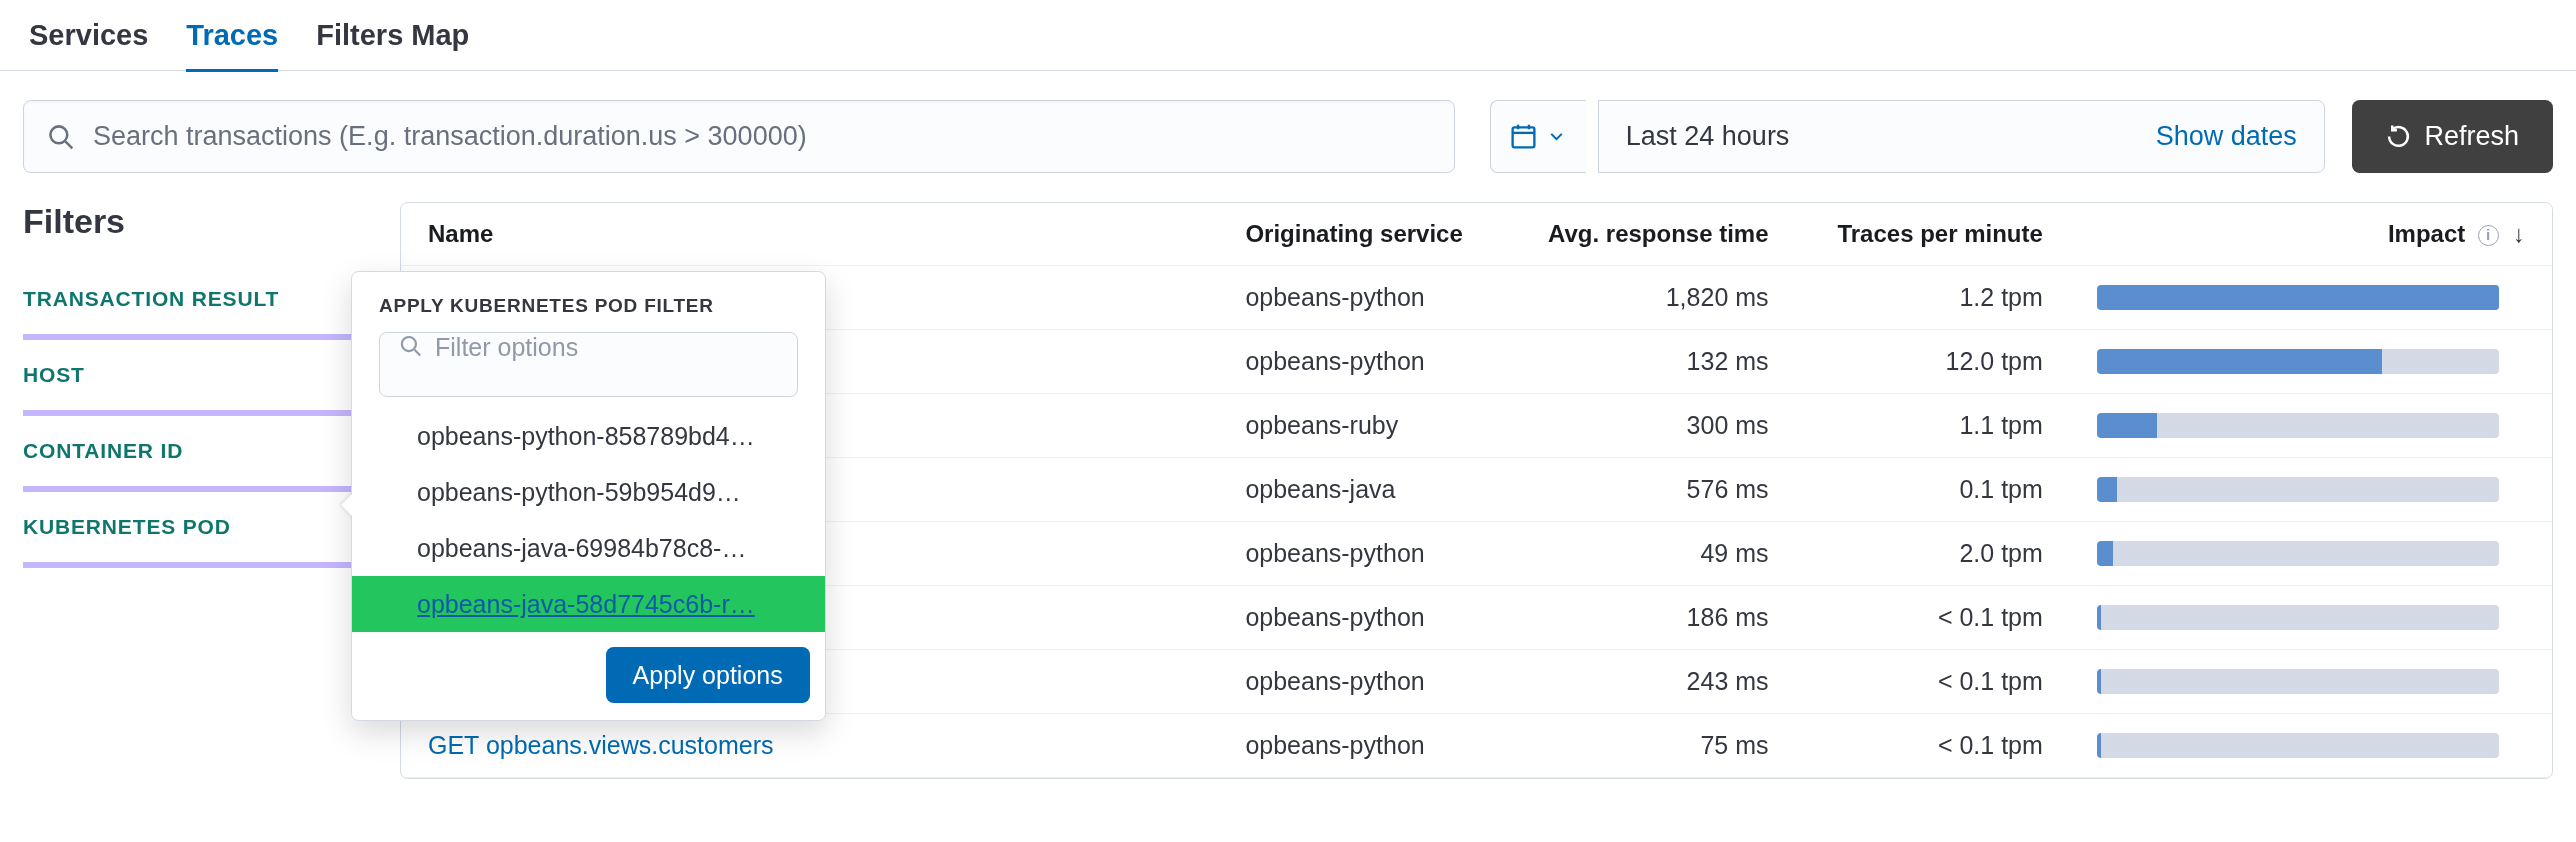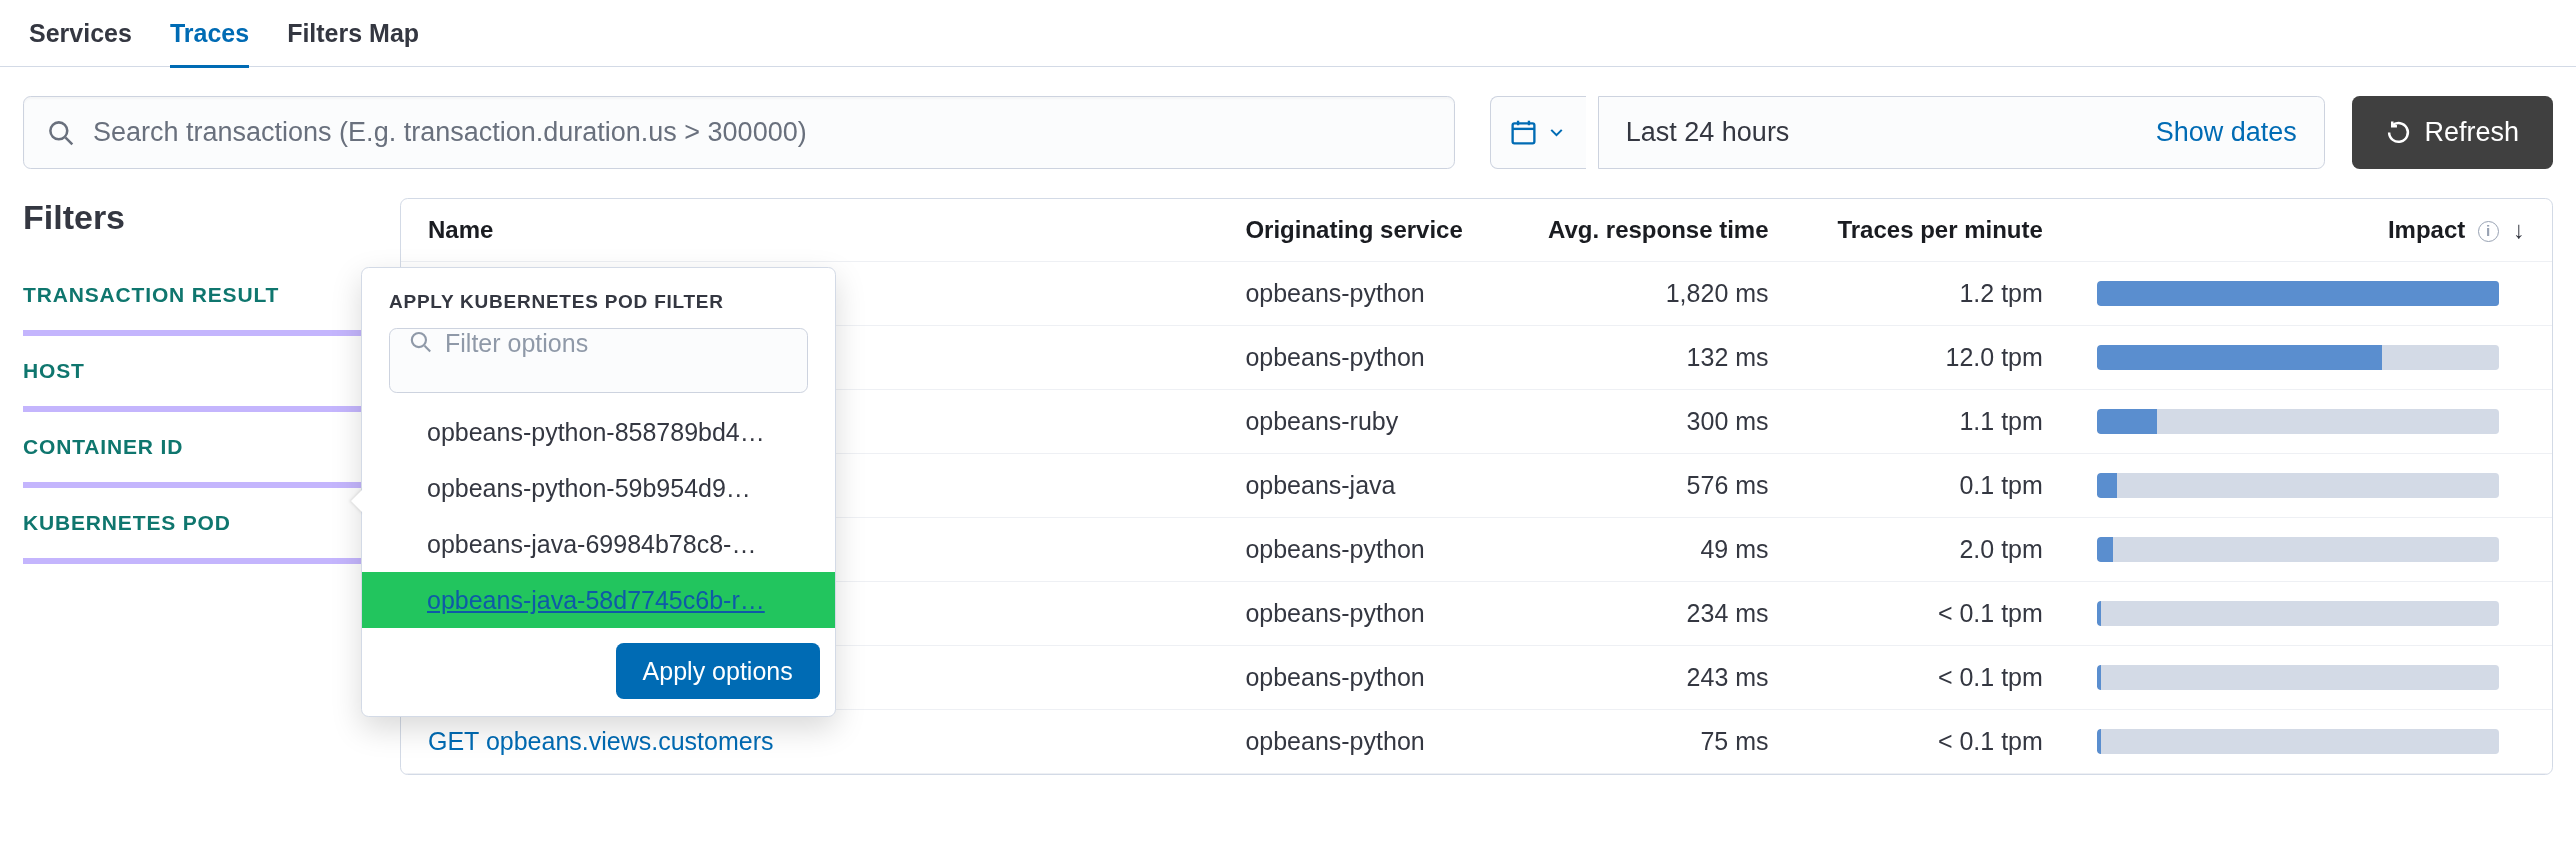--- a/index.html
+++ b/index.html
@@ -17,21 +17,21 @@
 
   .tabs {
     display: flex;
     gap: 38px;
     padding: 19px 29px 0 29px;
     border-bottom: 1.9px solid #d3dae6;
     align-items: flex-end;
   }
   .tab {
     padding-bottom: 17px;
-    font-size: 25px;
+    font-size: 29px;
     font-weight: 700;
     color: #343741;
     cursor: pointer;
     border-bottom: 3.8px solid transparent;
     margin-bottom: -1.9px;
   }
   .tab.active {
     color: #006bb4;
     border-bottom-color: #006bb4;
   }
@@ -177,21 +177,21 @@
     text-align: center;
     color: #98a2b3;
     margin-left: 5.7px;
     vertical-align: middle;
   }
   .sort-arrow { margin-left: 7.7px; color: #343741; }
 
   
   .popover {
     position: absolute;
-    left: 361px;
+    left: 351px;
     top: 69px;
     width: 475px;
     background: #fff;
     border: 1px solid #d3dae6;
     border-radius: 7.7px;
     box-shadow: 0 11.5px 31px rgba(0,0,0,0.15);
     z-index: 10;
   }
   .popover::before {
     content: "";
@@ -375,21 +375,21 @@
             <td class="right">2.0 tpm</td>
             <td class="right">
               <div class="impact-bar-bg">
                 <div class="impact-bar-fill" style="width:4%"></div>
               </div>
             </td>
           </tr>
           <tr>
             <td class="name-cell"><a href="#">stomers</a></td>
             <td>opbeans-python</td>
-            <td class="right">234 ms</td>
+            <td class="right">186 ms</td>
             <td class="right">&lt; 0.1 tpm</td>
             <td class="right">
               <div class="impact-bar-bg">
                 <div class="impact-bar-fill" style="width:1%"></div>
               </div>
             </td>
           </tr>
           <tr>
             <td class="name-cell"><a href="#">GET opbeans.views.top_products</a></td>
             <td>opbeans-python</td>

